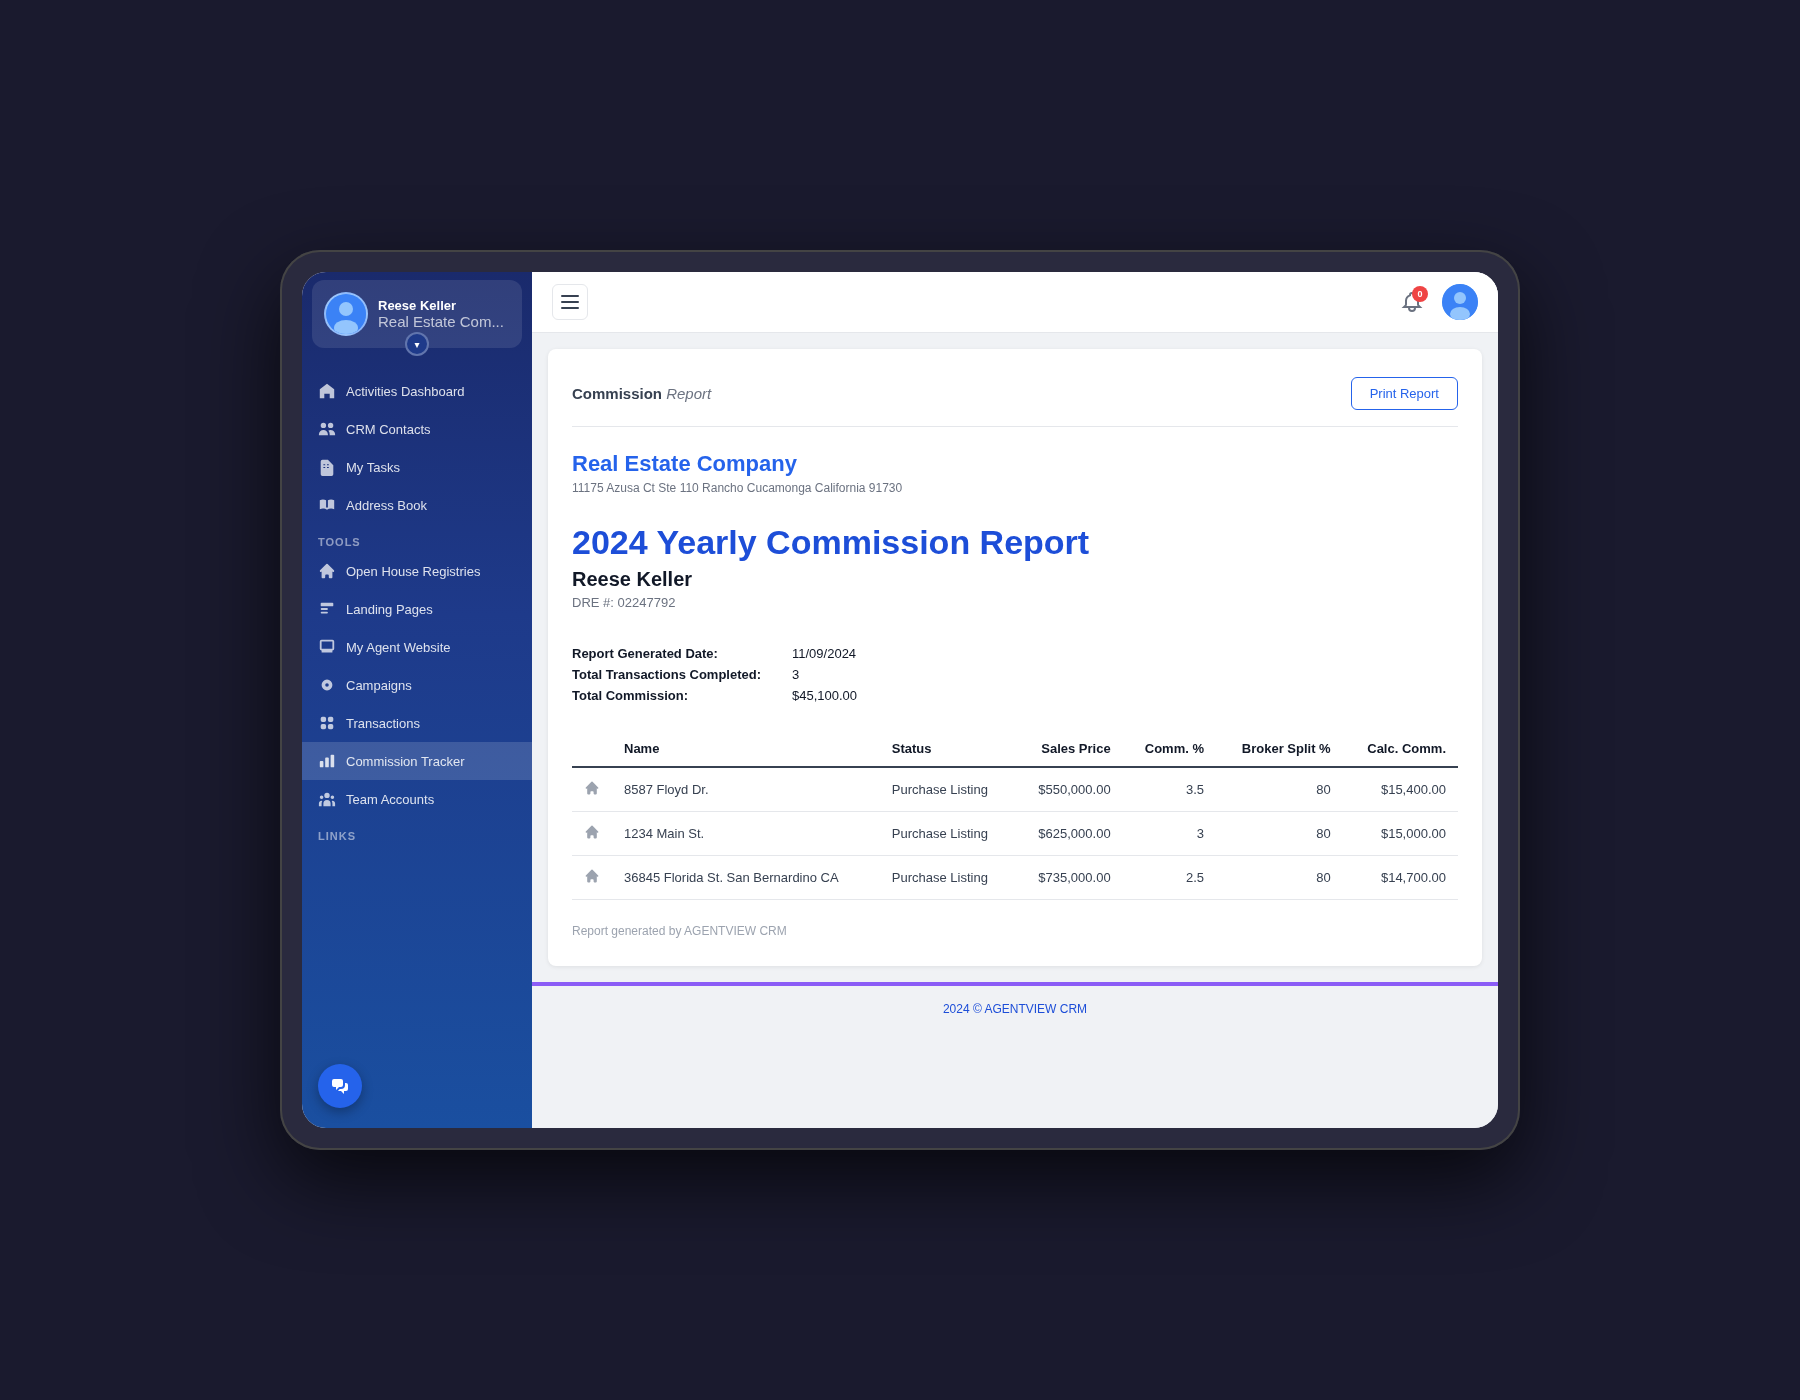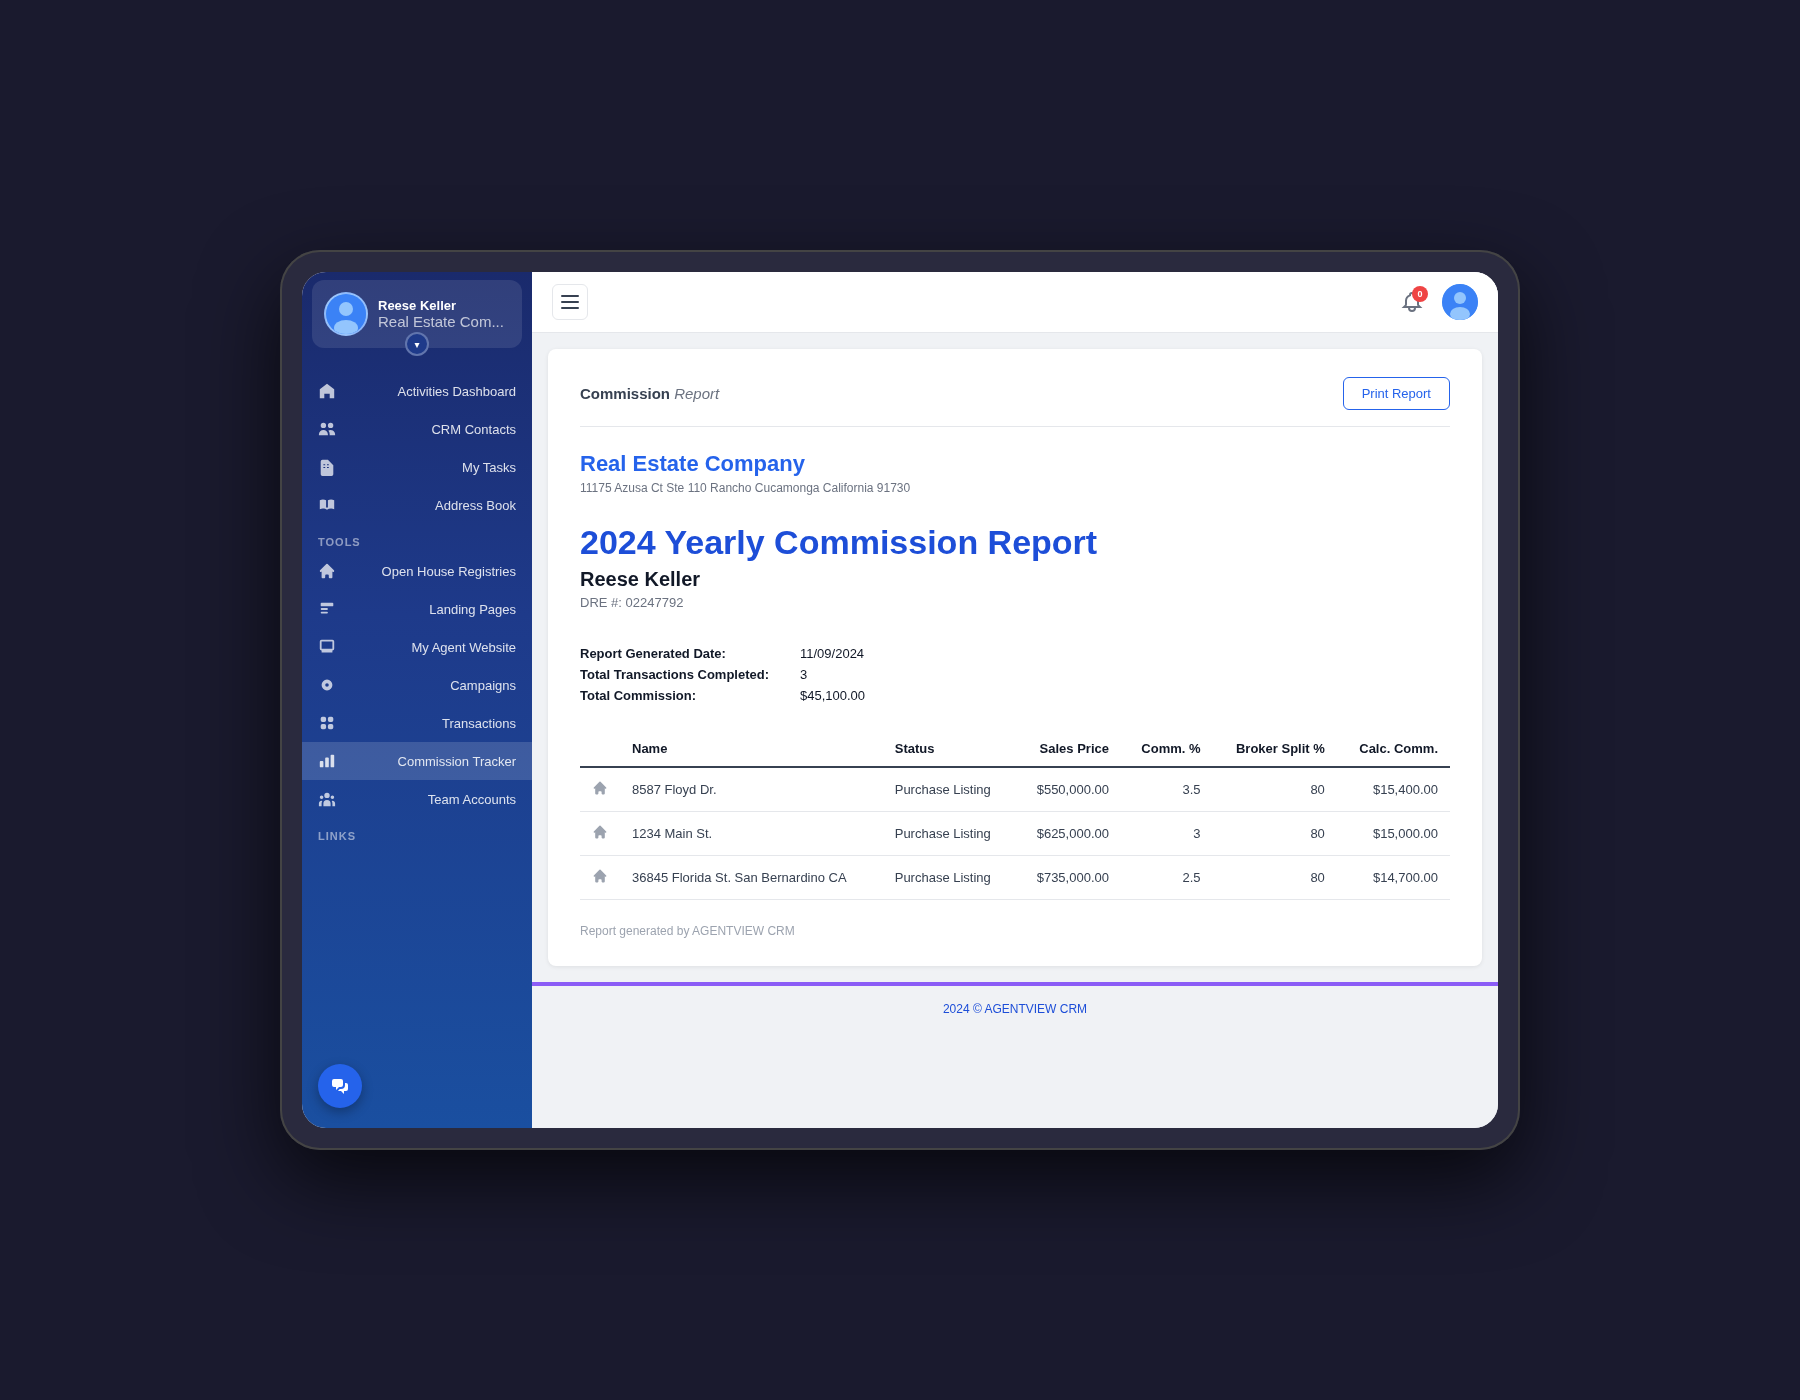--- a/index.html
+++ b/index.html
@@ -130,21 +130,20 @@
 
     .nav-item {
       display: flex;
       align-items: center;
       gap: 10px;
       padding: 10px 16px;
       color: rgba(255,255,255,0.85);
       font-size: 13px;
       cursor: pointer;
       transition: background 0.2s;
-      justify-content: space-between;
     }
 
     .nav-item.active {
       background: rgba(255,255,255,0.15);
     }
 
     .nav-icon {
       width: 18px;
       height: 18px;
       opacity: 0.9;
@@ -270,21 +269,21 @@
     .report-area {
       flex: 1;
       overflow-y: auto;
       padding: 0;
     }
 
     .report-container {
       background: white;
       margin: 16px;
       border-radius: 8px;
-      padding: 28px 32px;
+      padding: 28px 24px;
       box-shadow: 0 1px 4px rgba(0,0,0,0.08);
     }
 
     .report-header-row {
       display: flex;
       justify-content: space-between;
       align-items: center;
       margin-bottom: 24px;
       padding-bottom: 16px;
       border-bottom: 1px solid #e5e7eb;

